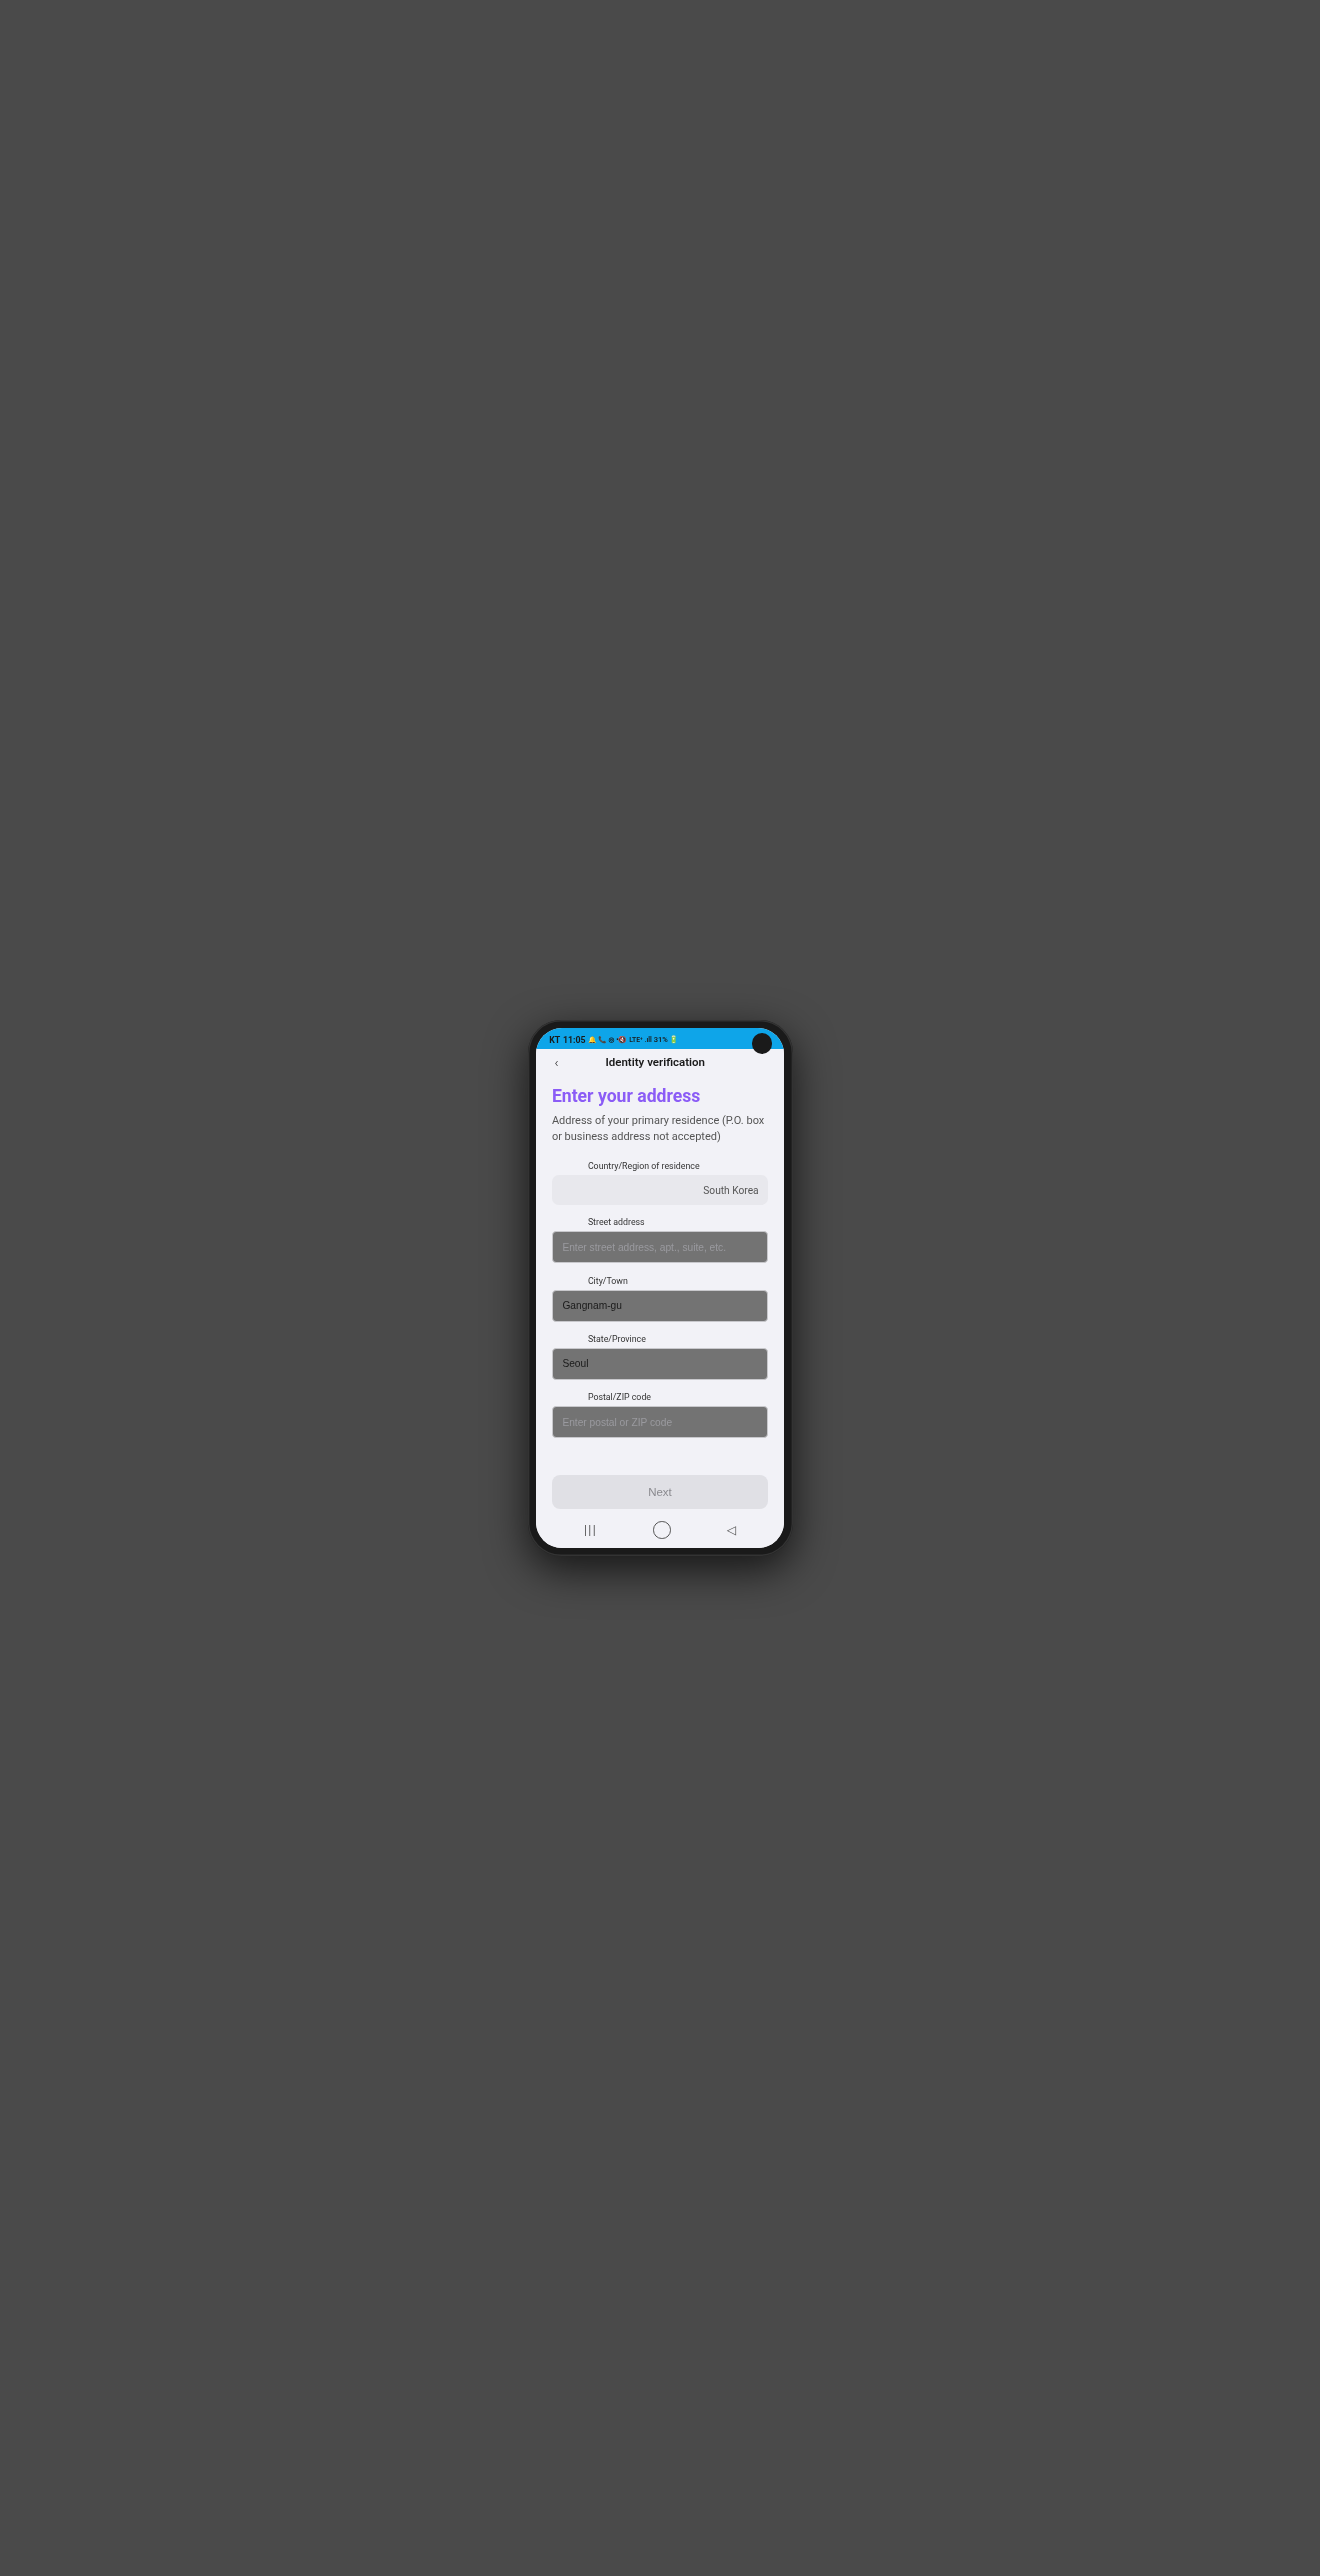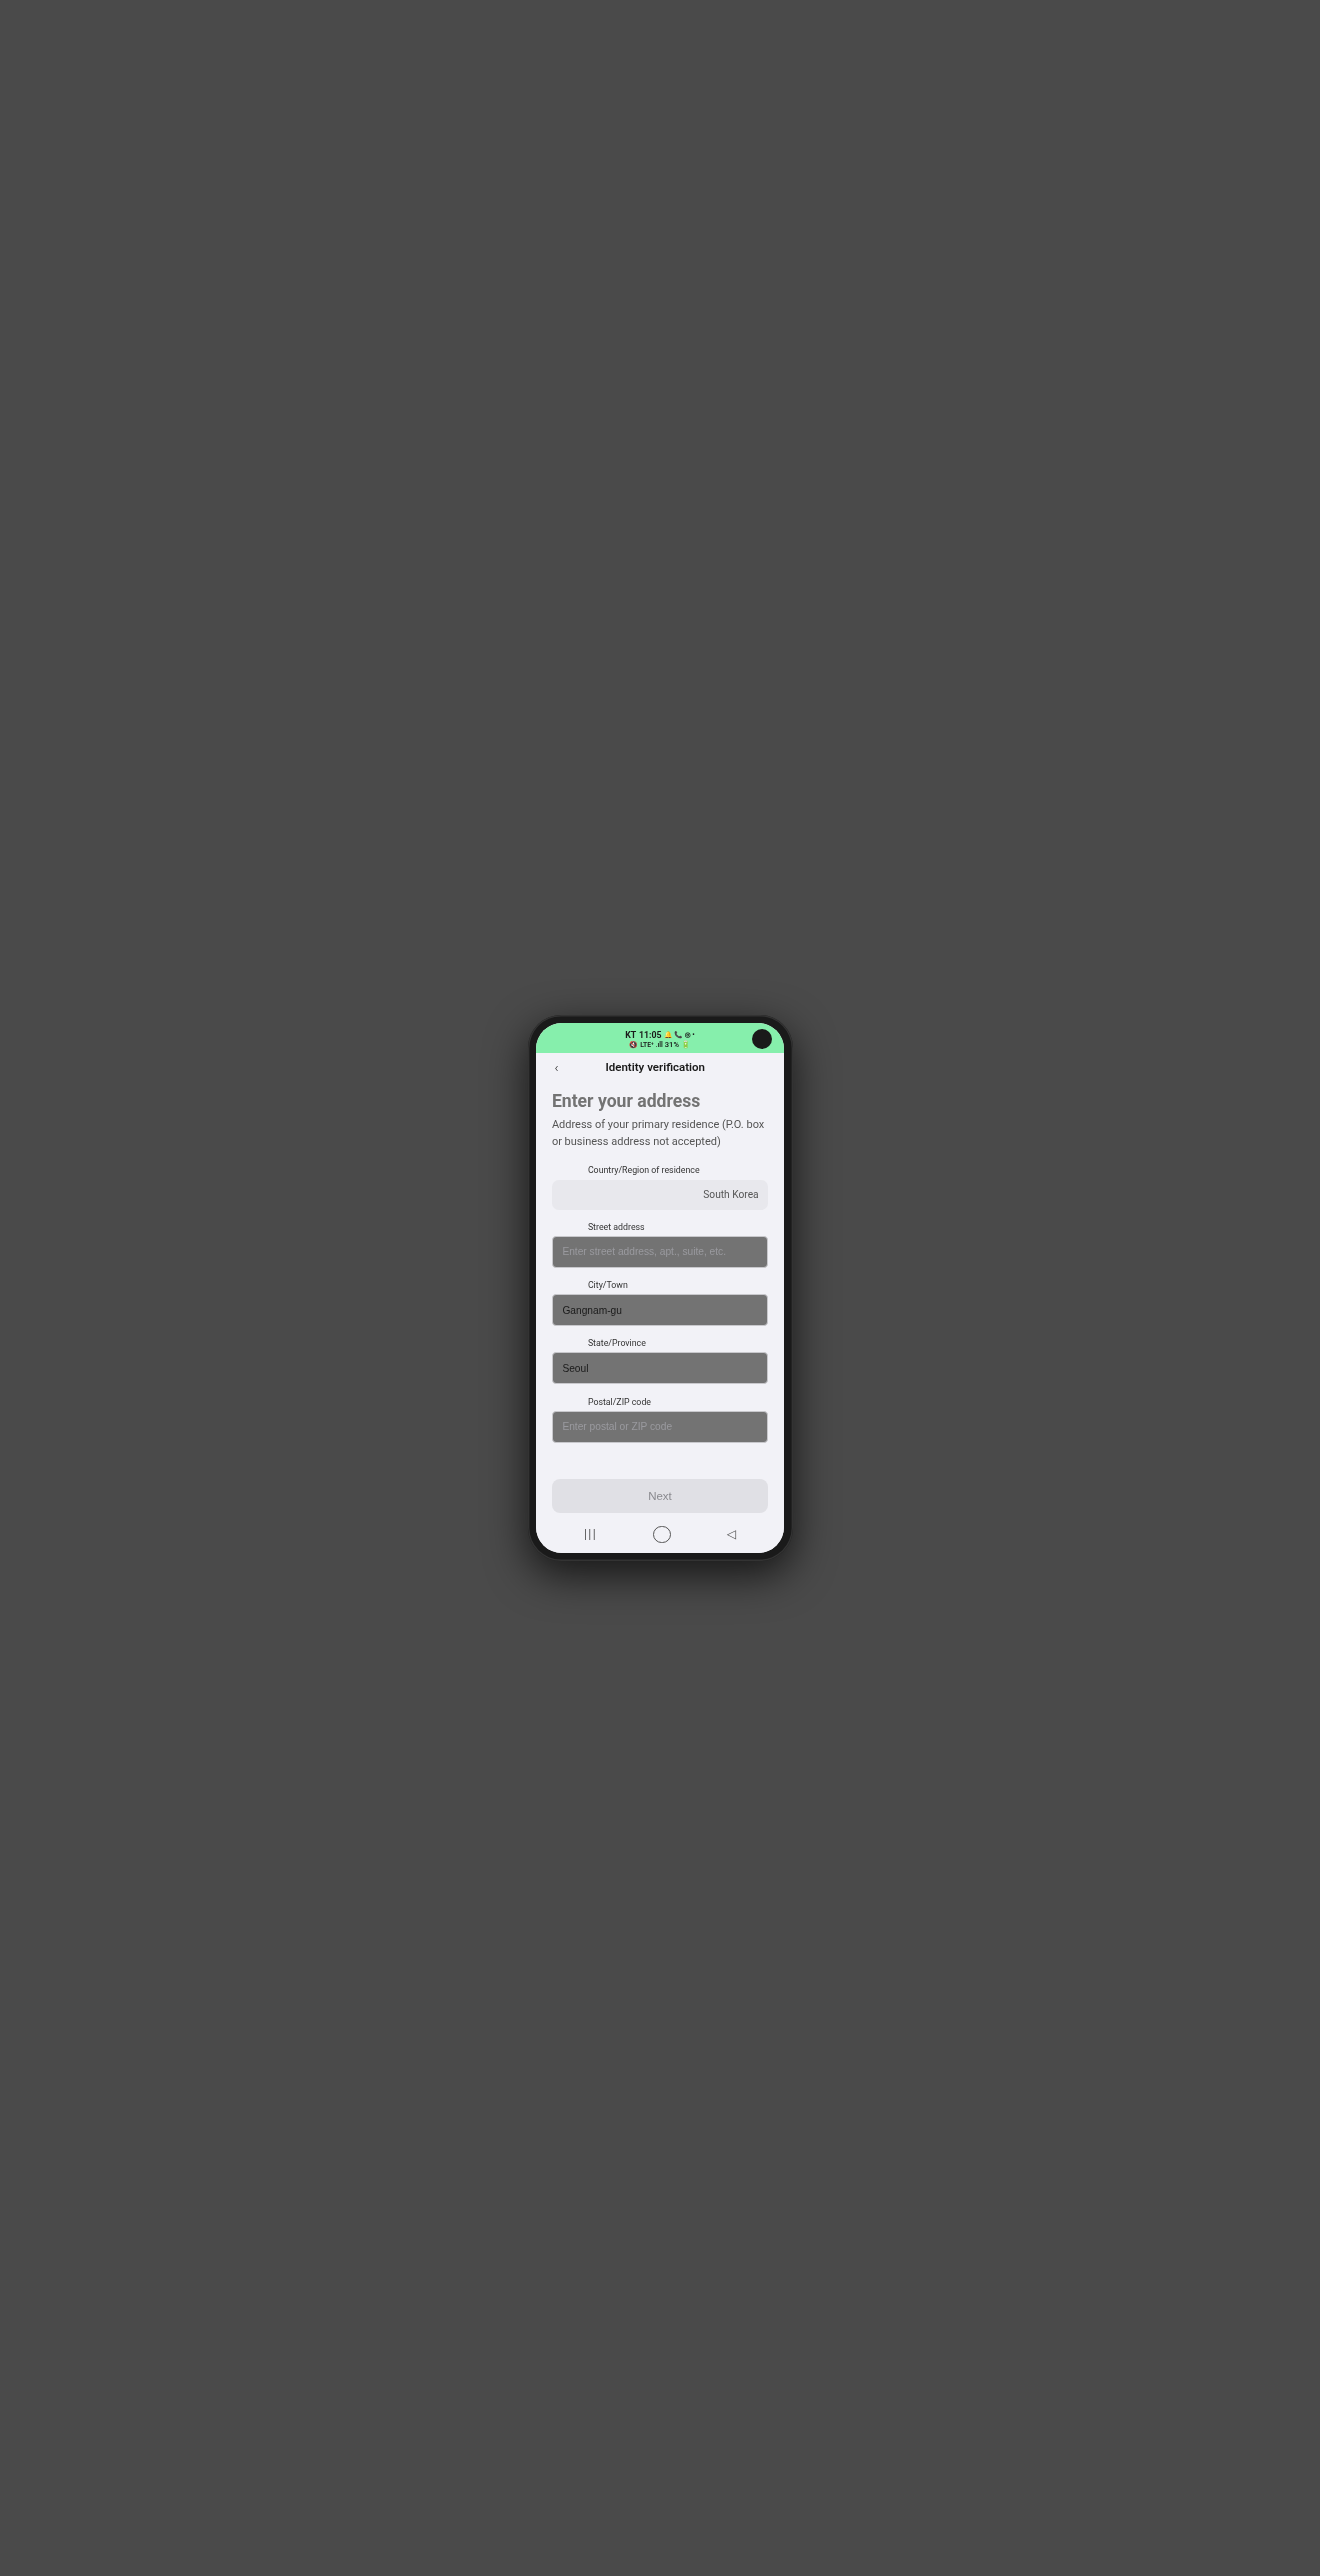--- a/index.html
+++ b/index.html
@@ -30,28 +30,26 @@
       background: #f2f2f7;
       border-radius: 26px;
       overflow: hidden;
       position: relative;
       min-height: 516px;
     }
 
     
     .status-bar {
       display: flex;
-      justify-content: space-between;
       align-items: center;
       padding: 6.8px 13.6px 4.1px 13.6px;
-      background: #86efac;
+      background: #0ea5e9;
       font-size: 8.1px;
       font-weight: 600;
       color: #1a1a1a;
-      flex-direction: column;
     }
 
     .status-left {
       display: flex;
       align-items: center;
       gap: 2.7px;
       font-size: 8.8px;
       font-weight: 700;
     }
 
@@ -103,21 +101,21 @@
 
     
     .content {
       padding: 11px 16.3px 13.6px 16.3px;
       background: #f2f2f7;
     }
 
     .page-title {
       font-size: 17.6px;
       font-weight: 700;
-      color: #737373;
+      color: #8b5cf6;
       margin-bottom: 5.4px;
       line-height: 1.2;
     }
 
     .page-subtitle {
       font-size: 11px;
       color: #555;
       margin-bottom: 15px;
       line-height: 1.5;
     }

